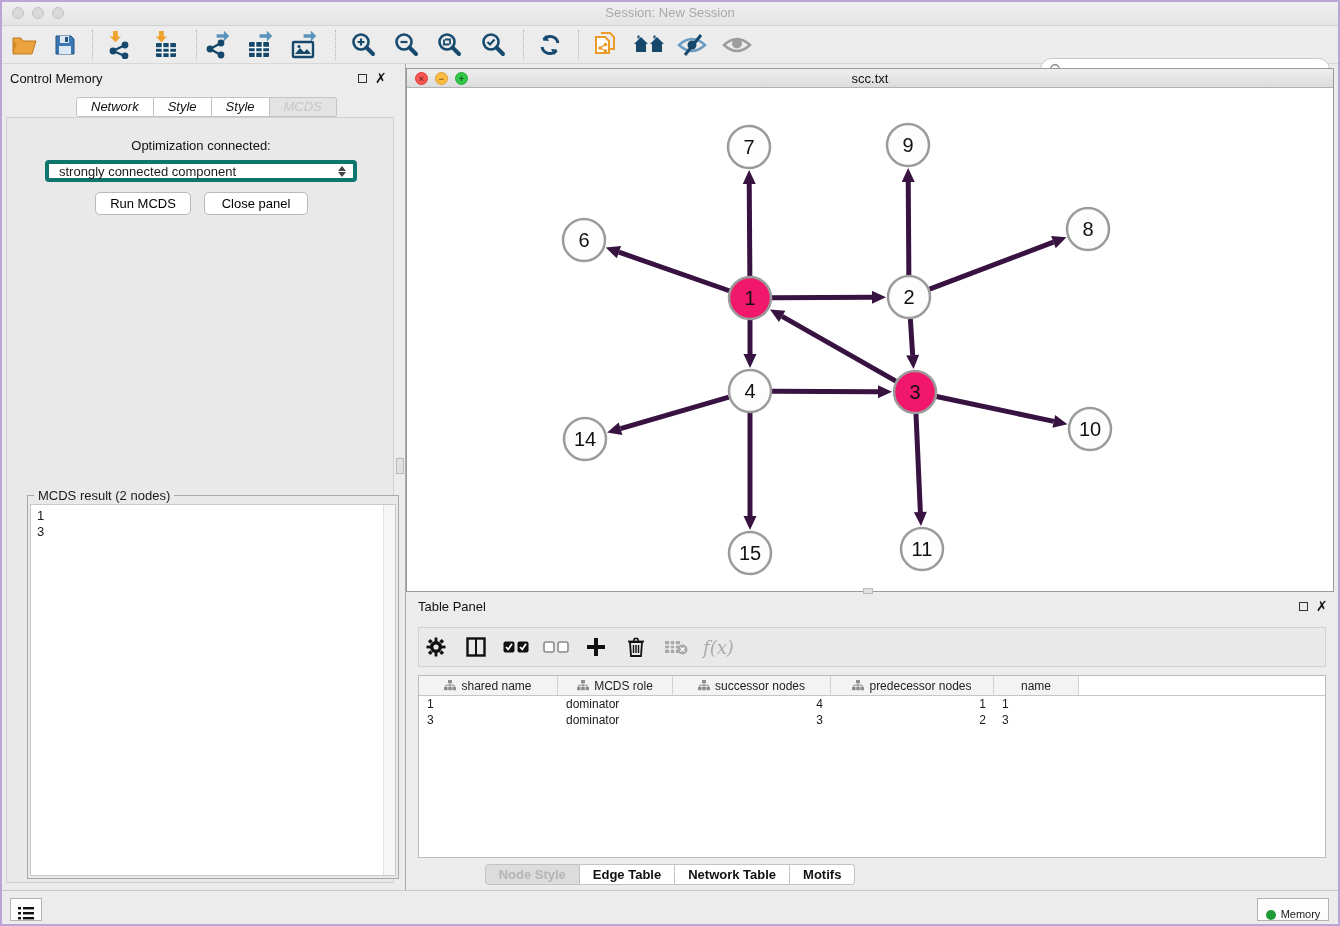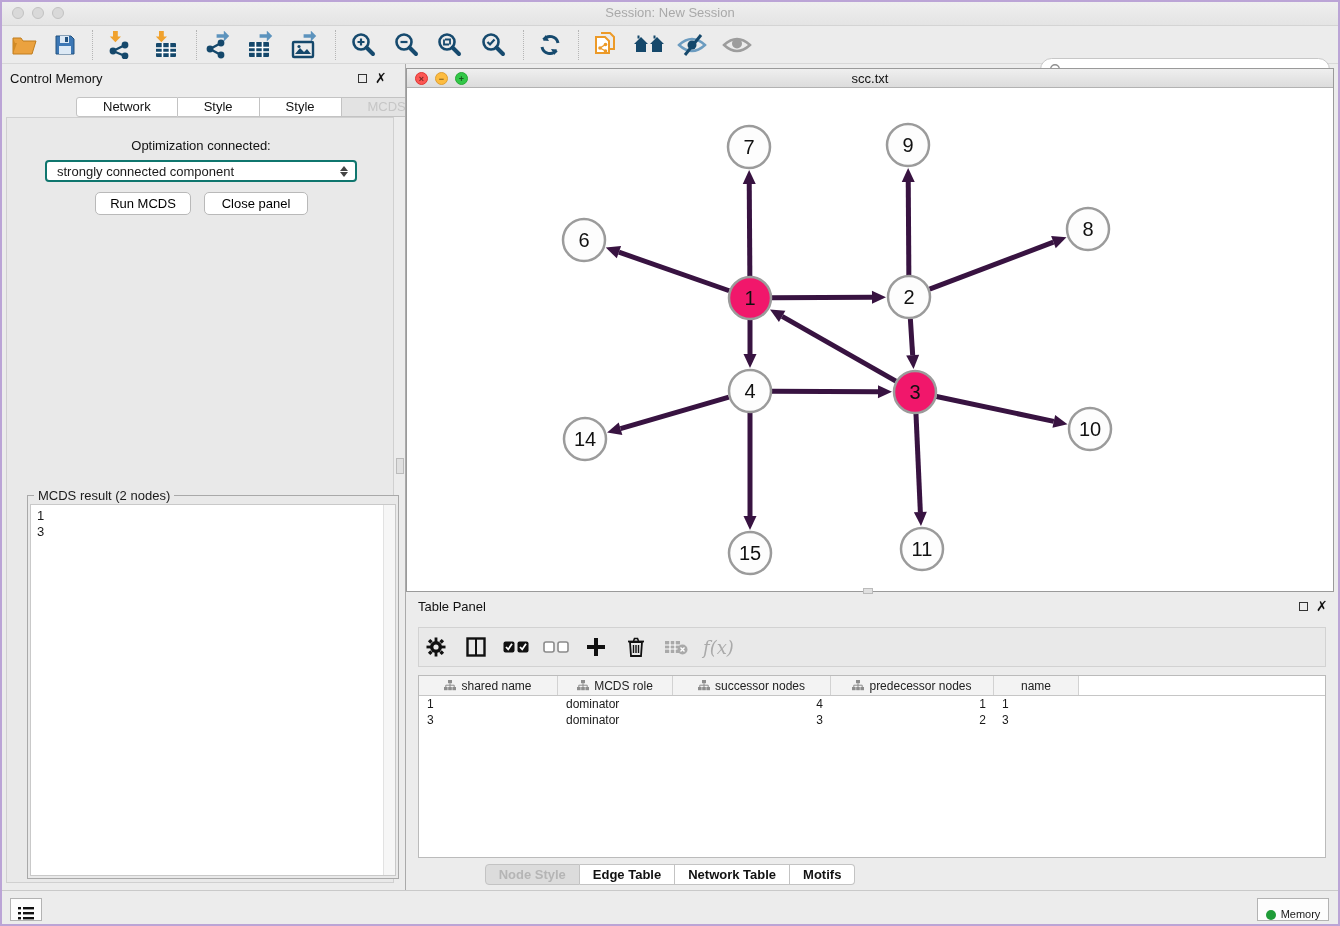--- a/index.html
+++ b/index.html
@@ -21,27 +21,27 @@
   .tb-icon { position:absolute; top:5px; width:34px; height:28px; display:flex; align-items:center; justify-content:center; cursor:default; }
   .tb-sep { position:absolute; top:4px; width:0; height:30px; border-left:1px dotted #b5b5b5; }
   .searchbox { position:absolute; left:1040px; top:32px; width:290px; height:23px; background:#fff; border:1px solid #c7c7c7; border-radius:12px; display:flex; align-items:center; padding-left:8px; }
 
   
   .cp-header { left:10px; top:71px; font-size:13px; color:#111; }
   .panel-btns { position:absolute; display:flex; gap:8px; align-items:center; }
   .float-ic { width:9px; height:9px; border:1.5px solid #333; display:inline-block; }
   .close-ic { font-weight:bold; font-size:14px; color:#111; line-height:10px; }
   .cp-tabs { left:76px; top:97px; display:flex; }
-  .tab { height:20px; padding:0 26px; background:#fff; border:1px solid #c3c3c3; border-left-width:0; font-size:13px; line-height:18px; color:#111; }
+  .tab { height:20px; padding:0 14px; background:#fff; border:1px solid #c3c3c3; border-left-width:0; font-size:13px; line-height:18px; color:#111;font-style:italic; }
   .tab:first-child { border-left-width:1px; border-radius:3px 0 0 3px; }
   .tab:last-child { border-radius:0 3px 3px 0; }
   .tab.disabled { background:#e3e3e3; color:#c6c6c6; }
   .cp-body { left:6px; top:117px; width:388px; height:766px; background:#e9e9e9; border:1px solid #d0d0d0; }
   .opt-label { left:0; top:20px; width:388px; text-align:center; font-size:13px; color:#111; }
-  .dropdown { left:38px; top:42px; width:312px; height:22px; background:#fff; border:2px solid #0f766e; border-radius:4px; display:flex; align-items:center; padding:0 6px 0 10px; }
+  .dropdown { left:38px; top:42px; width:312px; height:22px; background:#fff; border:4px solid #0f766e; border-radius:4px; display:flex; align-items:center; padding:0 6px 0 10px; }
   .dd-text { flex:1; font-size:13px; }
   .stepper { width:11px; height:16px; display:flex; flex-direction:column; align-items:center; justify-content:center; gap:1px; }
   .stepper i { width:0; height:0; border-left:4px solid transparent; border-right:4px solid transparent; }
   .stepper .up { border-bottom:5px solid #444; }
   .stepper .dn { border-top:5px solid #444; }
   .cp-btn { position:absolute; top:74px; height:23px; background:#fff; border:1px solid #b9b9b9; border-radius:5px; font-size:13px; text-align:center; line-height:21px; }
   .resultbox { left:20px; top:377px; width:372px; height:384px; border:1px solid #a9a9a9; background:#e9e9e9; }
   .result-legend { position:absolute; left:6px; top:-8px; background:#e9e9e9; padding:0 4px; font-size:13px; }
   .result-text { position:absolute; left:2px; top:8px; right:2px; bottom:2px; background:#fff; border:1px solid #c9c9c9; padding:3px 6px; font-size:13px; line-height:16px; white-space:pre; overflow:hidden; }
   .result-scroll { position:absolute; right:3px; top:9px; width:12px; bottom:3px; background:#f6f6f6; border-left:1px solid #e2e2e2; }

